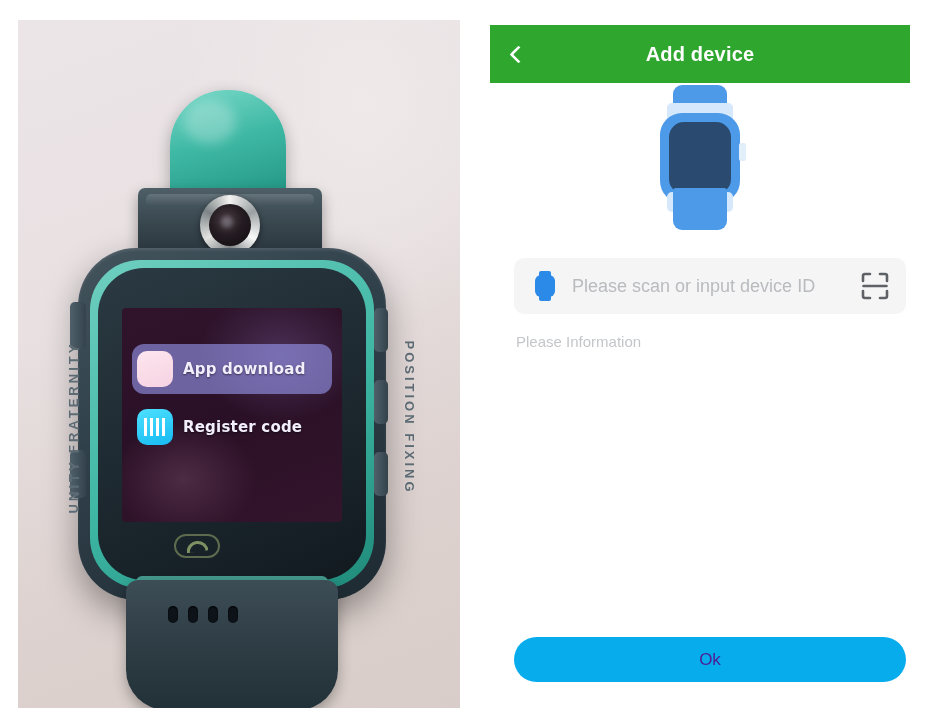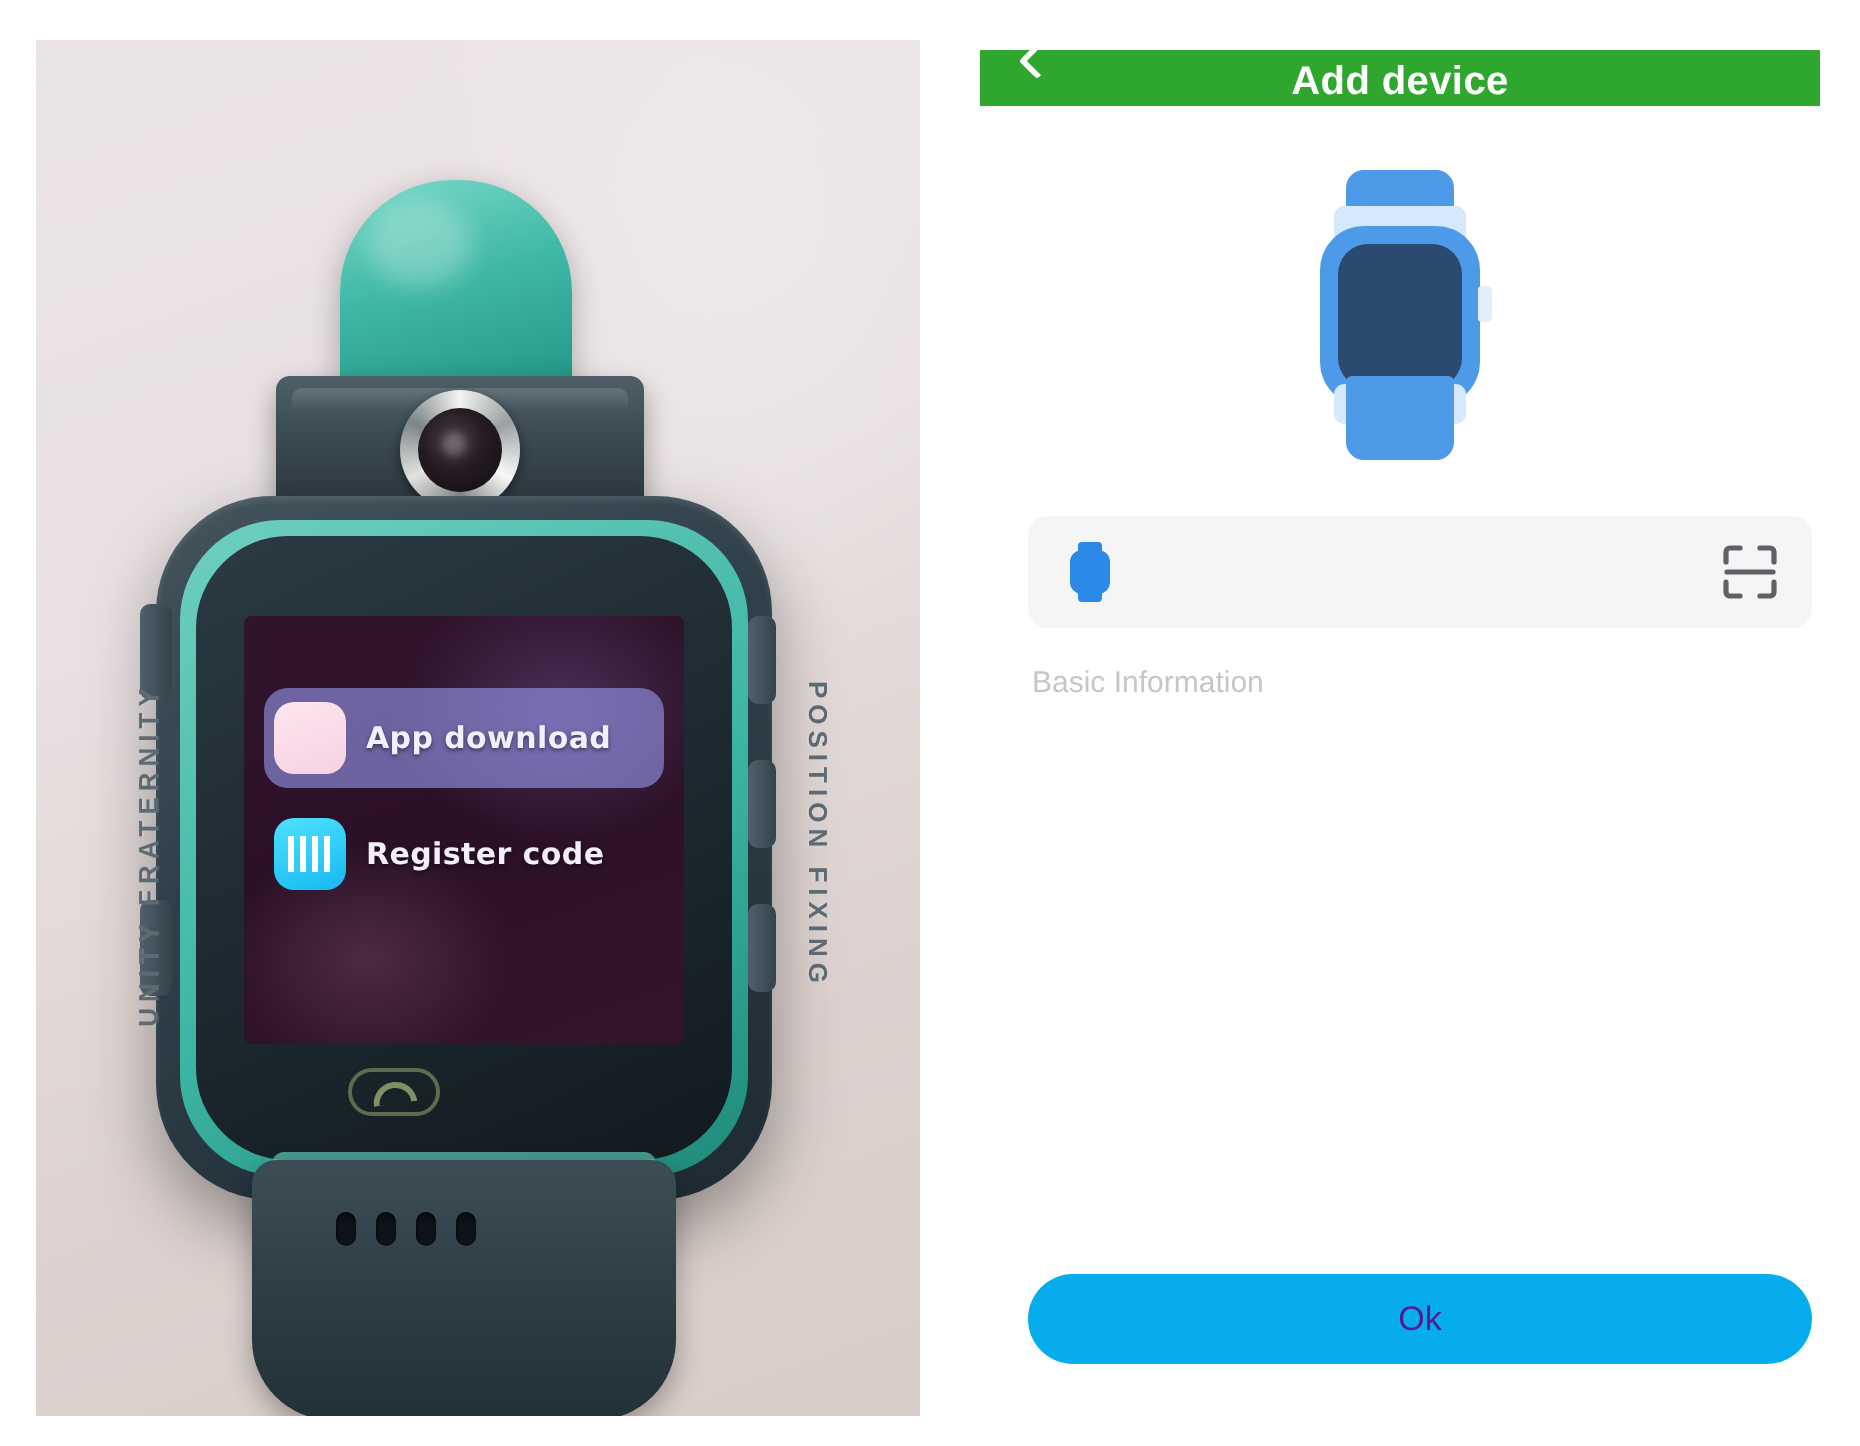--- a/index.html
+++ b/index.html
@@ -152,22 +152,22 @@
   }
   .strap-bot-teal {
     position: absolute; left: 118px; top: 556px; width: 192px; height: 16px;
     background: #55c2b0; border-radius: 6px; opacity: .75;
   }
 
   
   .panel { position: absolute; left: 490px; top: 0; width: 440px; height: 723px; background: #fff; }
 
   .appbar {
-    position: absolute; left: 0; top: 25px; width: 420px; height: 28px;
-    display: flex; align-items: flex-end;
+    position: absolute; left: 0; top: 25px; width: 420px; height: 58px;
+    display: flex; align-items: center;
   }
   .back-btn {
     width: 56px; height: 46px; display: flex; align-items: center; justify-content: center;
     cursor: pointer;
   }
   .chev-left {
     width: 13px; height: 13px; border-left: 3px solid #fff; border-bottom: 3px solid #fff;
     transform: rotate(45deg); border-radius: 2px;
   }
   .appbar-title {
@@ -362,29 +362,30 @@
       <div class="wi-lug-bot"></div>
       <div class="wi-band-bot"></div>
     </div>
 
     <div class="field device" style="background: rgb(245, 245, 246);">
       <div class="watch-mini">
         <div class="wm-bt"></div>
           <div class="wm-case"></div>
           <div class="wm-bb"></div>
       </div>
+      <div class="placeholder">Please scan or input device ID</div>
       <svg width="30" height="30" viewBox="0 0 30 30" style="margin-left:auto;margin-right:2px">
         <path d="M3 10 V5 a2 2 0 0 1 2-2 h5" fill="none" stroke="#5e6166" stroke-width="2.6" stroke-linecap="round"></path>
         <path d="M20 3 h5 a2 2 0 0 1 2 2 v5" fill="none" stroke="#5e6166" stroke-width="2.6" stroke-linecap="round"></path>
         <path d="M27 20 v5 a2 2 0 0 1 -2 2 h-5" fill="none" stroke="#5e6166" stroke-width="2.6" stroke-linecap="round"></path>
         <path d="M10 27 H5 a2 2 0 0 1 -2 -2 v-5" fill="none" stroke="#5e6166" stroke-width="2.6" stroke-linecap="round"></path>
         <line x1="3.5" y1="15" x2="26.5" y2="15" stroke="#5e6166" stroke-width="2.6" stroke-linecap="round"></line>
       </svg>
     </div>
 
-    <div class="section-label">Basic Information</div>
+    <div class="section-label">Please Information</div>
 
 
 
     <button class="ok-btn" style="background: rgb(7, 172, 237);">Ok</button>
 
   </div>
 </div>
 
 </body></html>

